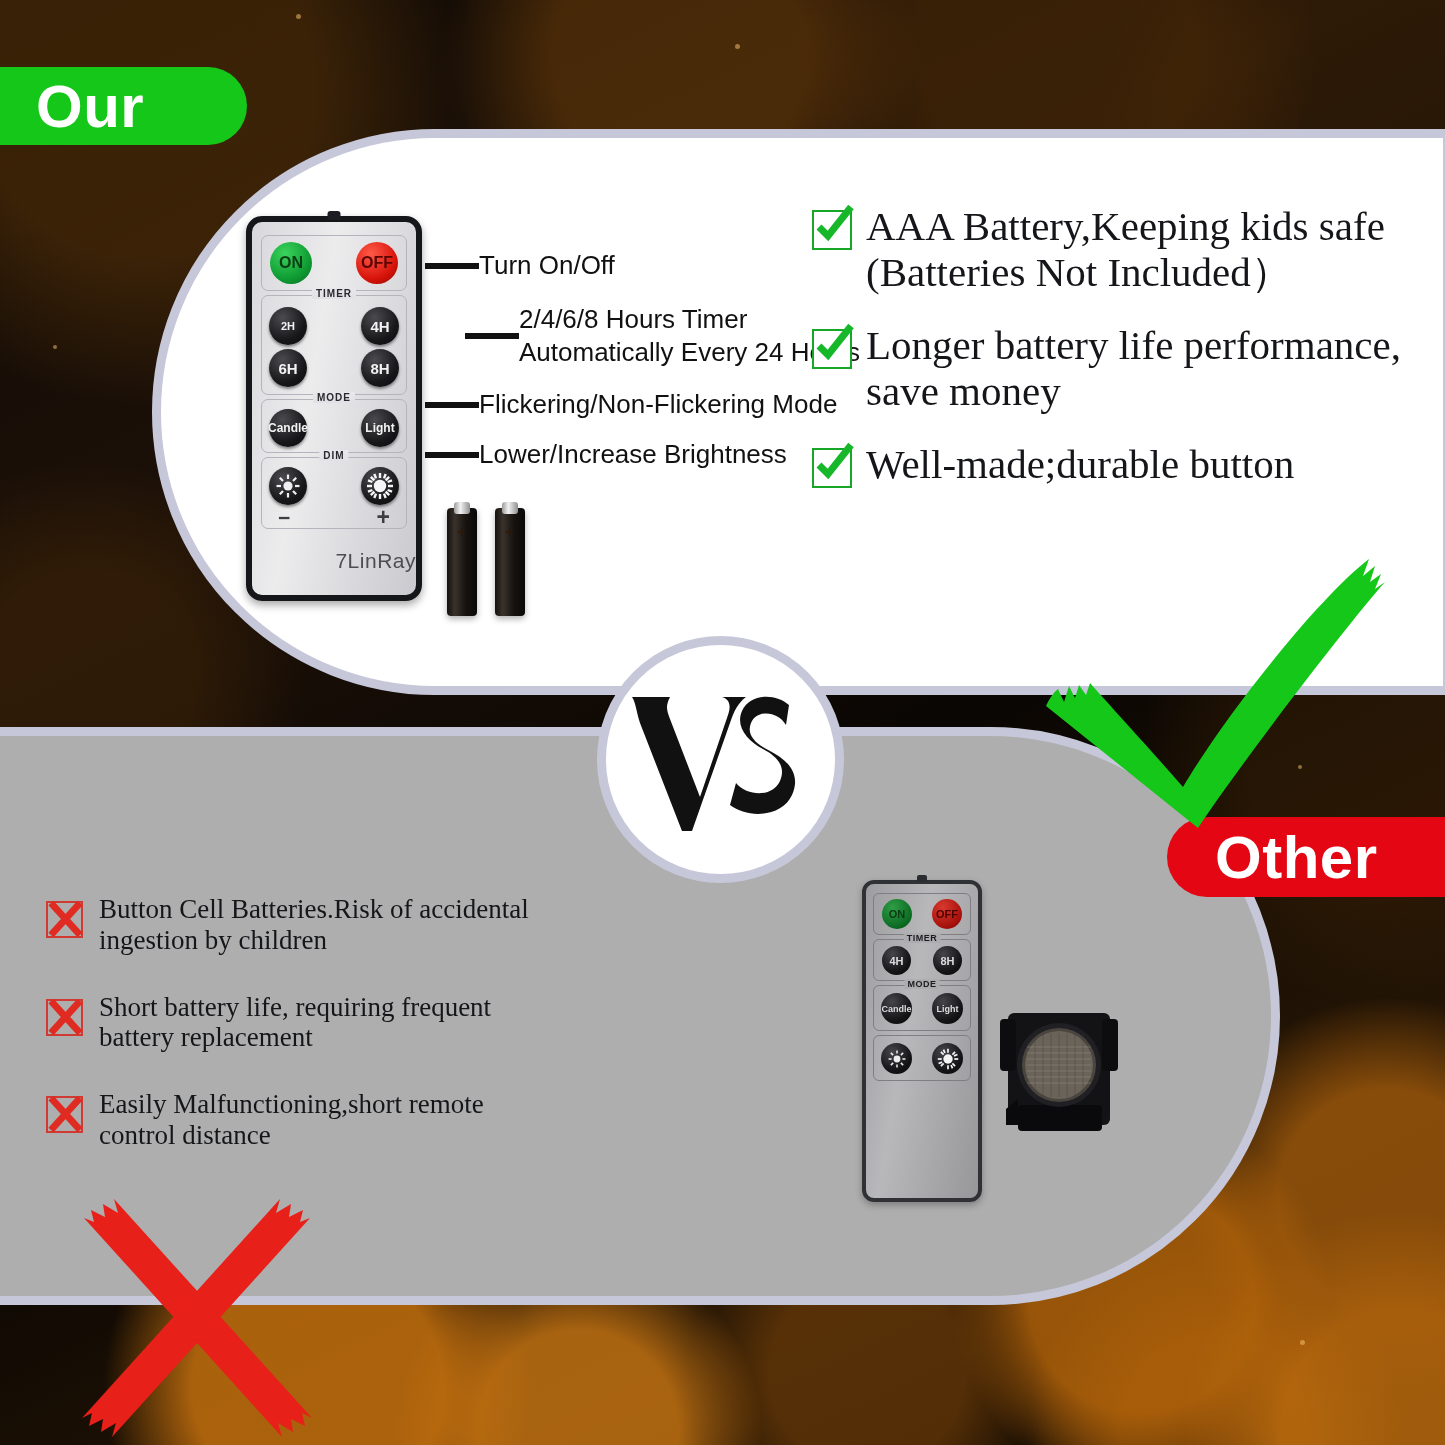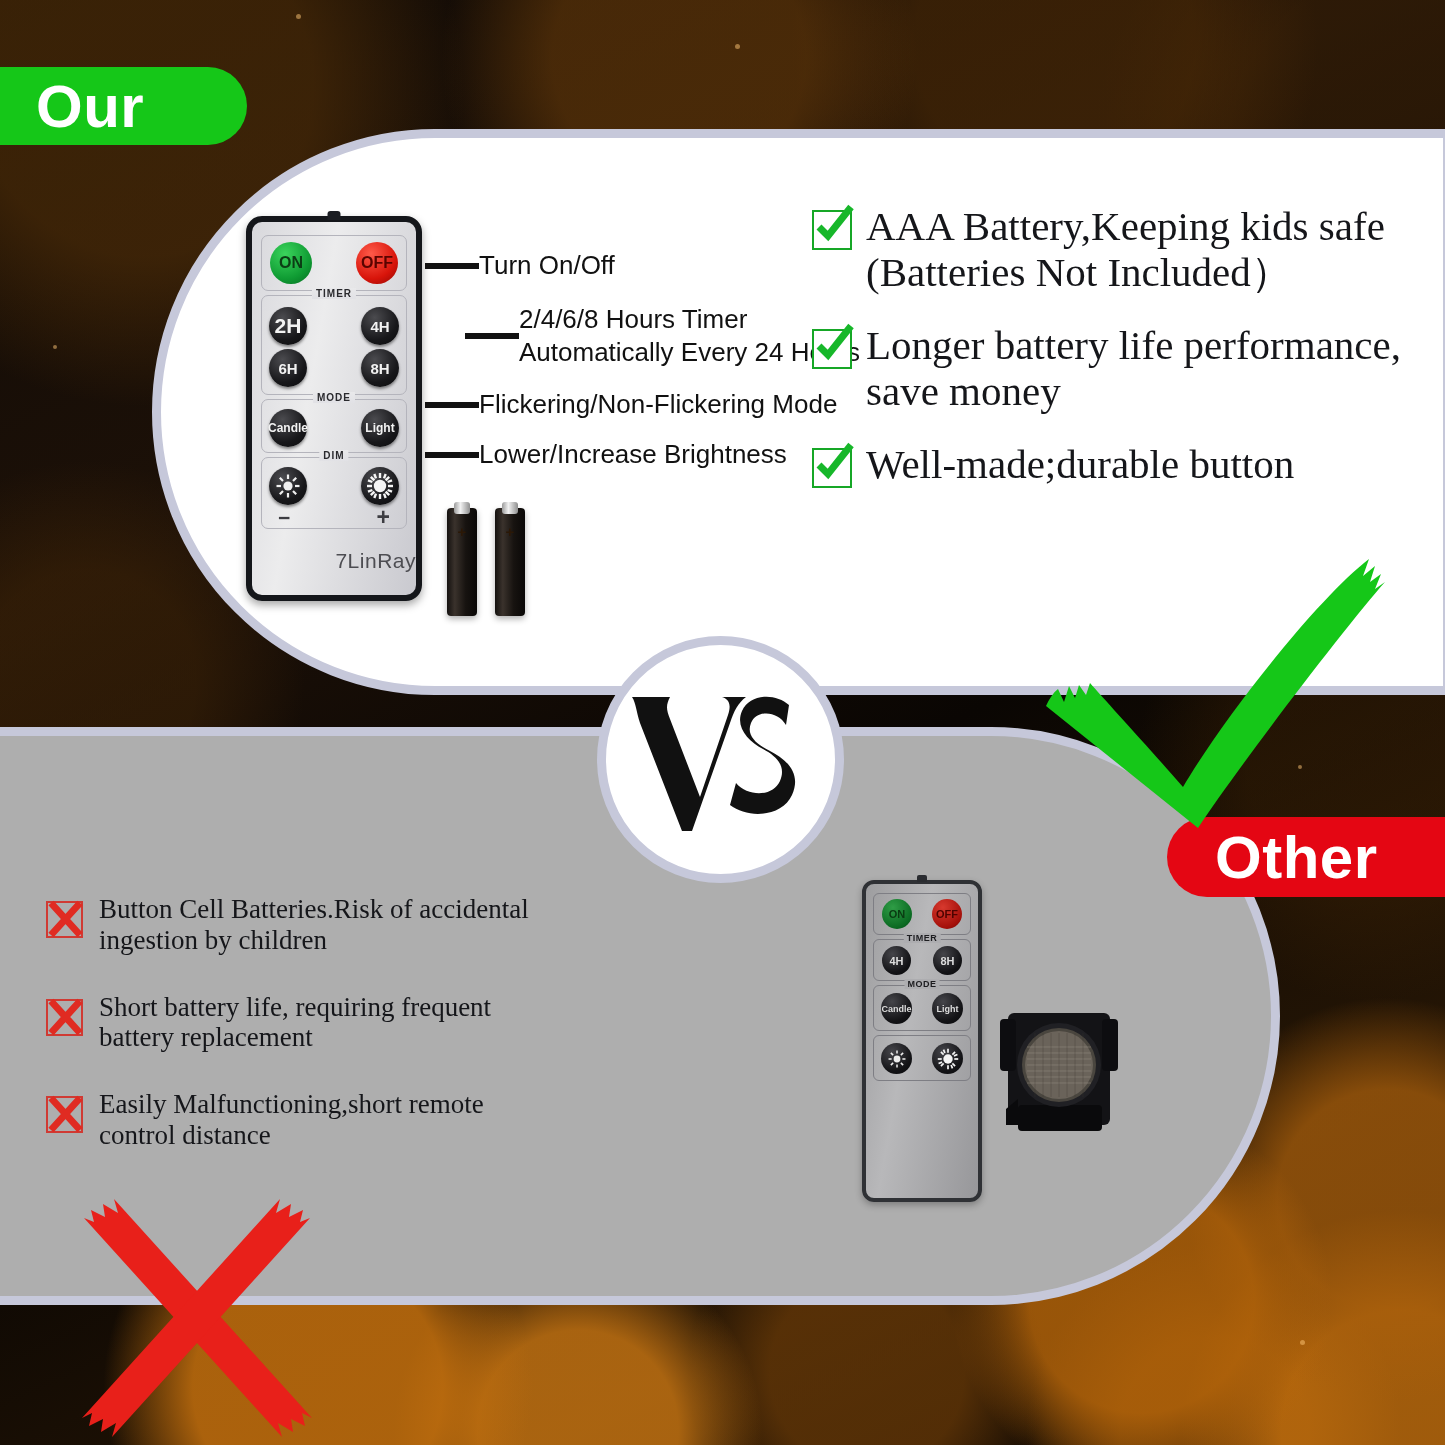--- a/index.html
+++ b/index.html
@@ -151,21 +151,21 @@
   <div class="remote-our">
     <div class="ir-led"></div>
 
     <div class="grp" style="top:13px;height:54px;">
       <div class="btn grn" style="left:8px;top:6px;width:42px;height:42px;font-size:16px;">ON</div>
       <div class="btn red" style="right:8px;top:6px;width:42px;height:42px;font-size:16px;">OFF</div>
     </div>
 
     <div class="grp" style="top:73px;height:98px;">
       <div class="grp-label">TIMER</div>
-      <div class="btn blk" style="left:7px;top:11px;width:38px;height:38px;font-size:21px;">2H</div>
+      <div class="btn blk" style="left:7px;top:11px;width:38px;height:38px;font-size:11px;">2H</div>
       <div class="btn blk" style="right:7px;top:11px;width:38px;height:38px;font-size:15px;">4H</div>
       <div class="btn blk" style="left:7px;top:53px;width:38px;height:38px;font-size:15px;">6H</div>
       <div class="btn blk" style="right:7px;top:53px;width:38px;height:38px;font-size:15px;">8H</div>
     </div>
 
     <div class="grp" style="top:177px;height:52px;">
       <div class="grp-label">MODE</div>
       <div class="btn blk" style="left:7px;top:9px;width:38px;height:38px;font-size:12px;">Candle</div>
       <div class="btn blk" style="right:7px;top:9px;width:38px;height:38px;font-size:12px;">Light</div>
     </div>

